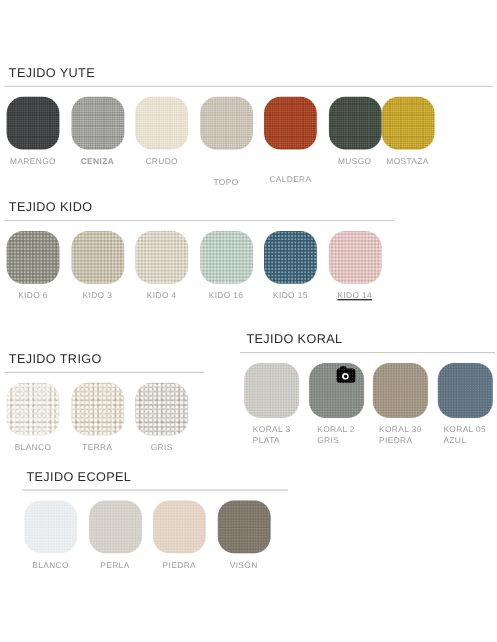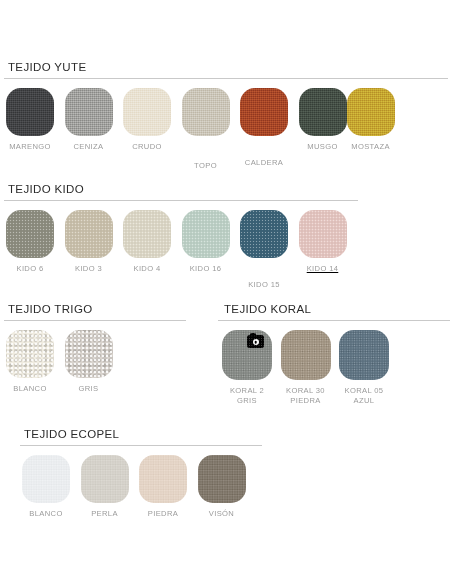--- a/index.html
+++ b/index.html
@@ -59,21 +59,21 @@
     position: relative;
     border-radius: 16px;
     overflow: hidden;
     box-sizing: border-box;
   }
   .swatch-label {
     margin-top: 6px;
     font-size: 7.6px;
     letter-spacing: 0.35px;
     color: #9b9b9b;
-    text-align: center;
+    text-align: left;
     line-height: 9.5px;
     white-space: pre-line;
   }
 
   
   .tex-weave::after,
   .tex-knit::after,
   .tex-boucle::after,
   .tex-smooth::after {
     content: "";
@@ -168,21 +168,21 @@
 <div class="page">
 
   <div class="section" style="left:0; top:60px; width:452px;">
     <div class="section-header">TEJIDO YUTE</div>
     <div class="rule" style="width:444px; margin-left:4px;"></div>
     <div class="swatch-row" id="row-yute">
         <div class="swatch-cell" style="width: 48px; margin-right: 10.5px;">
           <div class="swatch tex-weave" style="width: 48px; height: 48px; border-radius: 15px; background: rgb(63, 64, 66);"></div>
           <div class="swatch-label">MARENGO</div>
         </div>
-        <div class="swatch-cell" style="width: 48px; margin-right: 10.5px;">
+        <div class="swatch-cell" style="width: 48px; margin-right: 10.5px; font-weight: bold;">
           <div class="swatch tex-weave" style="width: 48px; height: 48px; border-radius: 15px; background: rgb(155, 155, 152);"></div>
           <div class="swatch-label">CENIZA</div>
         </div>
         <div class="swatch-cell" style="width: 48px; margin-right: 10.5px;">
           <div class="swatch tex-weave" style="width: 48px; height: 48px; border-radius: 15px; background: rgb(232, 224, 207);"></div>
           <div class="swatch-label">CRUDO</div>
         </div>
         <div class="swatch-cell" style="width: 48px; margin-right: 10.5px; gap: 19px;">
           <div class="swatch tex-weave" style="width: 48px; height: 48px; border-radius: 15px; background: rgb(200, 194, 180);"></div>
           <div class="swatch-label">TOPO</div>
@@ -215,50 +215,59 @@
           <div class="swatch-label">KIDO 3</div>
         </div>
         <div class="swatch-cell" style="width: 48px; margin-right: 10.5px;">
           <div class="swatch tex-knit" style="width: 48px; height: 48px; border-radius: 15px; background: rgb(220, 215, 198);"></div>
           <div class="swatch-label">KIDO 4</div>
         </div>
         <div class="swatch-cell" style="width: 48px; margin-right: 10.5px;">
           <div class="swatch tex-knit" style="width: 48px; height: 48px; border-radius: 15px; background: rgb(189, 208, 198);"></div>
           <div class="swatch-label">KIDO 16</div>
         </div>
-        <div class="swatch-cell" style="width: 48px; margin-right: 10.5px; gap: 16px;">
+        <div class="swatch-cell" style="width: 48px; margin-right: 10.5px;">
           <div class="swatch tex-knit" style="width: 48px; height: 48px; border-radius: 15px; background: rgb(59, 98, 119);"></div>
           <div class="swatch-label">KIDO 15</div>
         </div>
         <div class="swatch-cell" style="width: 48px; margin-right: 0px; text-decoration: underline;">
           <div class="swatch tex-knit" style="width: 48px; height: 48px; border-radius: 15px; background: rgb(228, 197, 192);"></div>
           <div class="swatch-label">KIDO 14</div>
         </div>
       </div>
   </div>
 
-  <div class="section" style="left:0; top:302px; width:200px;">
+  <div class="section" style="left:0; top:320px; width:200px;">
     <div class="section-header">TEJIDO TRIGO</div>
     <div class="rule" style="width:182px; margin-left:4px;"></div>
     <div class="swatch-row" id="row-trigo">
         <div class="swatch-cell" style="width: 48px; margin-right: 10.5px;">
           <div class="swatch tex-boucle" style="width: 48px; height: 48px; border-radius: 15px; background: rgb(240, 236, 225);"></div>
           <div class="swatch-label">BLANCO</div>
+        </div>
+        <div class="swatch-cell" style="width: 48px; margin-right: 10.5px;">
+          <div class="swatch tex-boucle" style="width: 48px; height: 48px; border-radius: 15px; background: rgb(230, 223, 205);"></div>
+          <div class="swatch-label">TERRA</div>
         </div>
         <div class="swatch-cell" style="width: 48px; margin-right: 0px;">
           <div class="swatch tex-boucle" style="width: 48px; height: 48px; border-radius: 15px; background: rgb(216, 211, 205);"></div>
           <div class="swatch-label">GRIS</div>
         </div>
       </div>
   </div>
 
   <div class="section" style="left:216px; top:302px; width:236px;">
     <div class="section-header">TEJIDO KORAL</div>
     <div class="rule" style="width:232px; margin-left:2px;"></div>
     <div class="swatch-row" id="row-koral">
+        <div class="swatch-cell" style="width: 50px; margin-right: 8.5px;">
+          <div class="swatch tex-grain" style="width: 50px; height: 50px; border-radius: 15px; background: rgb(207, 205, 199);"></div>
+          <div class="swatch-label">KORAL 3
+PLATA</div>
+        </div>
         <div class="swatch-cell" style="width: 50px; margin-right: 8.5px;">
           <div class="swatch tex-grain" style="width: 50px; height: 50px; border-radius: 15px; background: rgb(135, 139, 135);">
             <div class="camera-badge">
               <div class="hump"></div>
               <div class="lens"></div>
             </div>
           </div>
           <div class="swatch-label">KORAL 2
 GRIS</div>
         </div>

